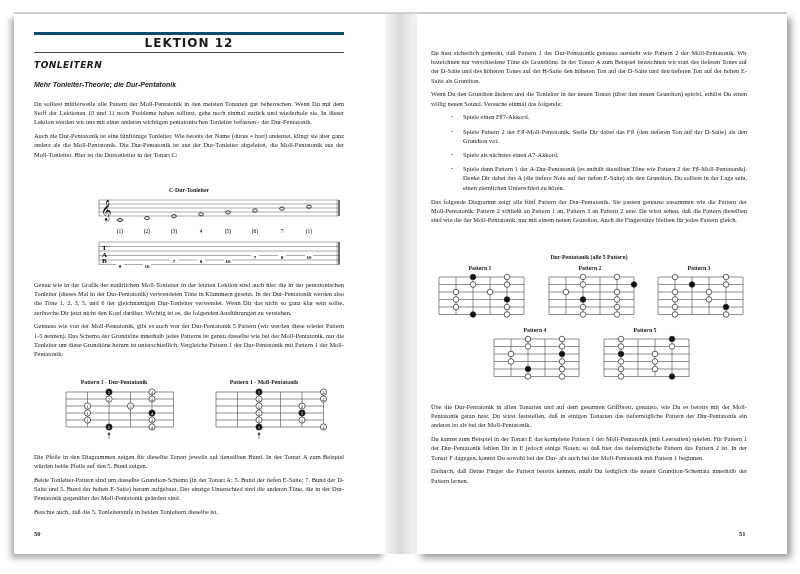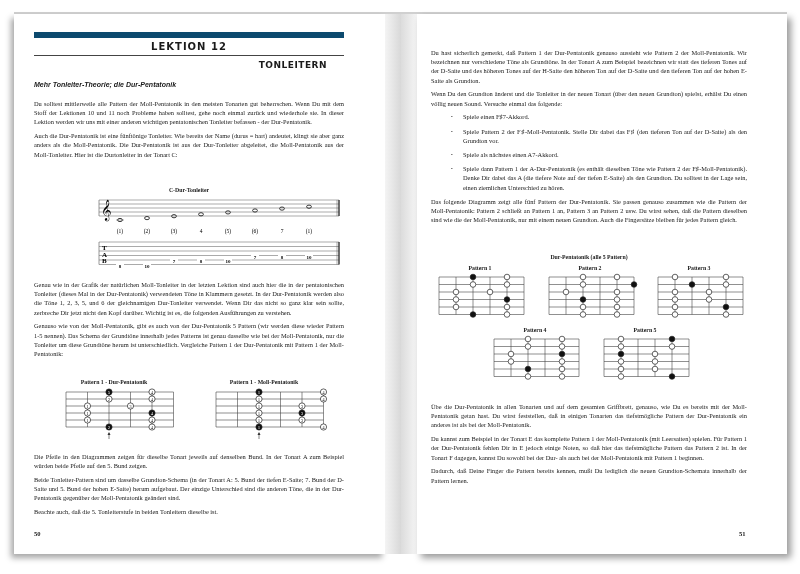--- a/index.html
+++ b/index.html
@@ -7,22 +7,22 @@
   .page{position:absolute;top:14px;height:540px;background:#fff;box-sizing:border-box;}
   #left-page{left:14px;width:371px;box-shadow:-3px 4px 6px rgba(0,0,0,0.35);}
   #right-page{left:417px;width:370px;box-shadow:4px 4px 7px rgba(0,0,0,0.4);}
   .gutter-l{position:absolute;left:385px;top:14px;width:16px;height:540px;background:linear-gradient(to right,#f4f4f4,#d8d8d8);}
   .gutter-r{position:absolute;left:401px;top:14px;width:16px;height:540px;background:linear-gradient(to right,#dcdcdc,#f6f6f6);}
   .top-shadow{position:absolute;left:14px;top:12px;width:773px;height:2px;background:#d0d0d0;}
   .content{position:absolute;font-size:6.4px;line-height:9.2px;text-align:justify;}
   #left-page .content{left:20px;width:310px;}
   #right-page .content{left:14px;width:316px;}
   p{margin:0 0 4.6px 0;}
-  .lektion{position:absolute;left:20px;top:18px;width:310px;text-align:center;font-family:"DejaVu Sans",sans-serif;font-weight:bold;font-size:10px;letter-spacing:1px;border-top:6px solid #0c4a6e;border-bottom:1px solid #444;line-height:17px;}
-  .tonleitern{position:absolute;left:3px;top:46px;width:310px;text-align:right;font-family:"DejaVu Sans",sans-serif;font-weight:bold;font-size:9px;letter-spacing:0.5px;}
+  .lektion{position:absolute;left:20px;top:18px;width:310px;text-align:center;font-family:"DejaVu Sans",sans-serif;font-weight:bold;font-size:12px;letter-spacing:1px;border-top:3px solid #0c4a6e;border-bottom:1px solid #444;line-height:17px;}
+  .tonleitern{position:absolute;left:20px;top:46px;width:310px;text-align:left;font-family:"DejaVu Sans",sans-serif;font-weight:bold;font-size:9px;letter-spacing:0.5px;font-style:italic;}
   .subhead{position:absolute;left:20px;top:67px;font-family:"Liberation Sans",sans-serif;font-style:italic;font-weight:bold;font-size:7px;}
   .caption{font-weight:bold;font-size:5.8px;text-align:center;}
   .pageno{position:absolute;font-weight:bold;font-size:6.5px;}
   ul.bul{margin:0 0 4px 0;padding-left:20px;list-style:none;}
   ul.bul li{position:relative;margin-bottom:5px;padding-left:12px;}
   ul.bul li::before{content:"•";position:absolute;left:0;font-size:5px;}
   svg text{font-family:"Liberation Serif",serif;}
 </style>
 </head>
 <body>

